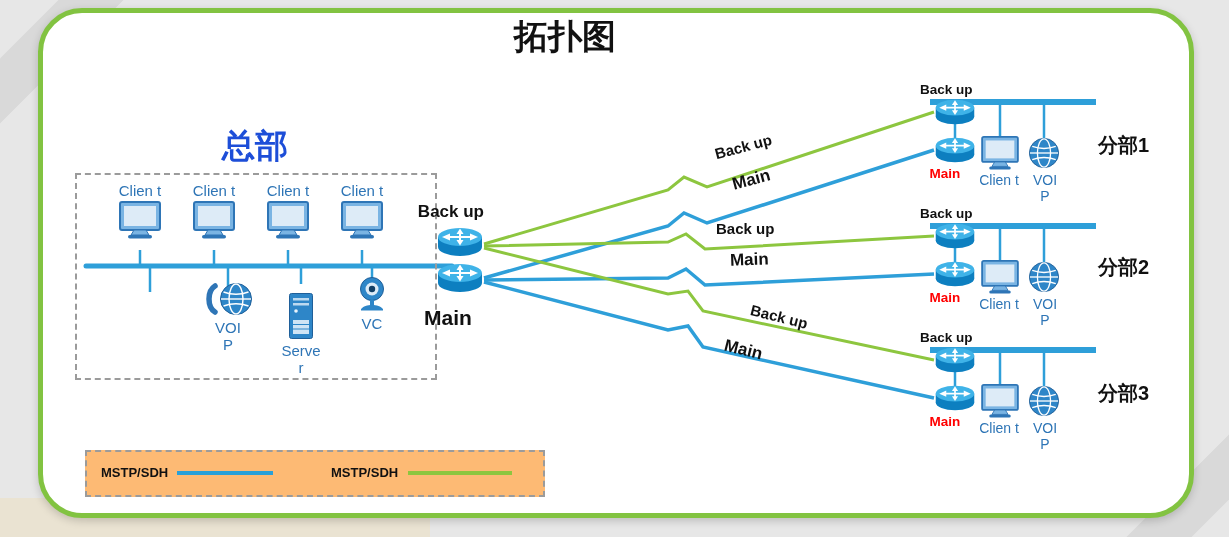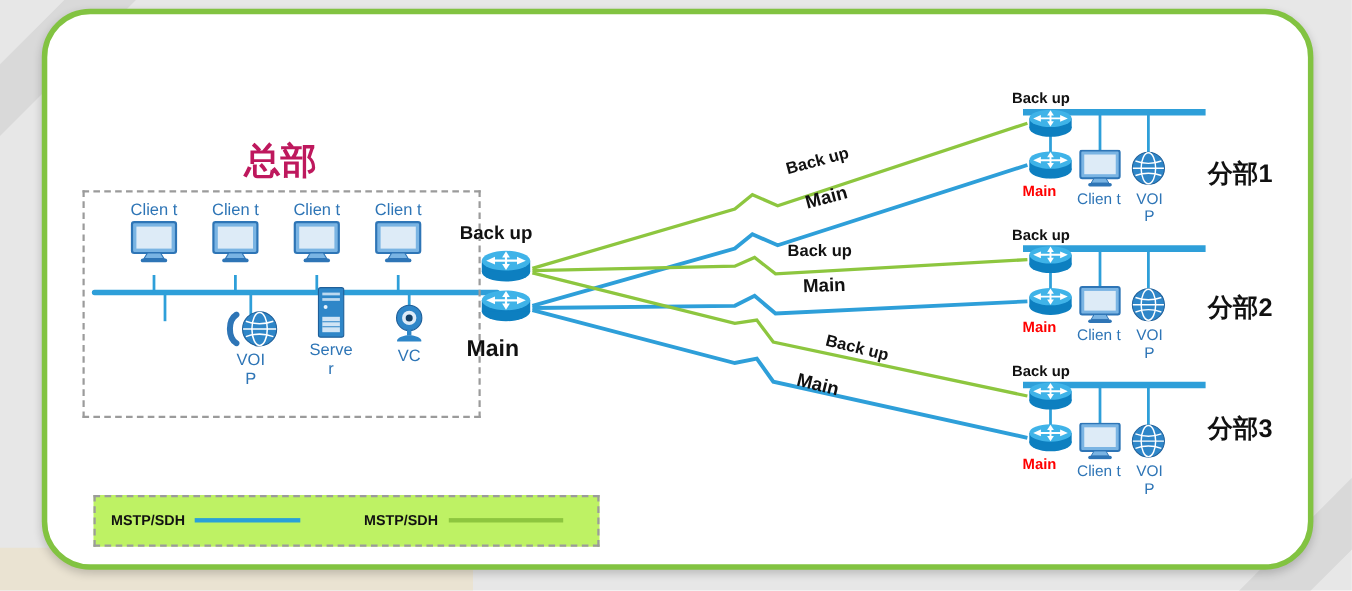--- a/index.html
+++ b/index.html
@@ -3,30 +3,30 @@
 <meta charset="utf-8">
 <style>
   * { margin:0; padding:0; box-sizing:border-box; }
   html,body { font-family:"Liberation Sans","DejaVu Sans",sans-serif; }
   .canvas { position:relative; width:1229px; height:537px; background:#e7e7e7; overflow:hidden; }
   .abs { position:absolute; }
   .deco { background:#d9d9d9; }
   .panel { left:38px; top:8px; width:1156px; height:510px; background:#ffffff;
            border:5px solid #82c341; border-radius:44px; box-shadow:0 3px 8px rgba(0,0,0,.18); }
   .title { font-size:34px; font-weight:bold; color:#111; text-align:center; white-space:nowrap; }
-  .hq-title { font-size:33px; font-weight:bold; color:#be185d; text-align:center; white-space:nowrap; }
+  .hq-title { font-size:33px; font-weight:bold; color:#1d4ed8; text-align:center; white-space:nowrap; }
   .dashed-box { border:2px dashed #9b9b9b; }
   .blue-label { color:#2e75b6; font-size:15px; line-height:17px; text-align:center; }
   .small-bold { font-size:13.5px; font-weight:bold; color:#111; white-space:nowrap; }
   .red { color:#ff0000; }
   .link-label { font-weight:bold; font-size:15px; color:#111; white-space:nowrap; }
   .main-size { font-size:17px; }
-  .branch-name { font-size:23px; font-weight:bold; color:#111; white-space:nowrap;margin-top:10px; }
+  .branch-name { font-size:20px; font-weight:bold; color:#111; white-space:nowrap; }
   .core-label { font-weight:bold; color:#111; white-space:nowrap; }
-  .legend-box { border:2px dashed #9b9b9b; background:#bef264;text-align:center; }
+  .legend-box { border:2px dashed #9b9b9b; background:#fdba74;text-align:center; }
   .legend-label { font-size:13px; font-weight:bold; color:#111; white-space:nowrap; }
   .lines { pointer-events:none; }
   svg.icon { display:block; }
 </style>
 </head>
 <body>
 
 <svg style="position:absolute;width:0;height:0" aria-hidden="true">
   <defs>
     <symbol id="icon-router" viewBox="0 0 48 32">
@@ -141,20 +141,21 @@
       </g>
     </g>
 
     <g stroke="#8dc63f" fill="none" stroke-width="3">
       <polyline points="484,244 668,190 684,177 707,187 934,112"></polyline>
       <polyline points="484,246 668,242 686,234 705,249 934,236"></polyline>
       <polyline points="484,248 668,294 688,291 703,311 934,360"></polyline>
     </g>
   </svg>
 
+  <div class="abs title" style="left:470px;top:14px;width:190px">拓扑图</div>
 
   <div class="abs hq-title" style="left:210px;top:124px;width:90px">总部</div>
   <div class="abs dashed-box" style="left:75px;top:173px;width:362px;height:207px"></div>
 
   <div class="abs" style="left:112px;top:182px;width:56px">
     <div class="blue-label">Clien t</div>
     <svg class="icon" style="margin:2px auto 0" width="44" height="38">
         <use href="#icon-monitor"></use>
       </svg>
   </div>
@@ -181,21 +182,21 @@
     <div style="display:flex;align-items:center;justify-content:center;gap:1px">
       <svg class="icon" width="14" height="32">
           <use href="#icon-handset"></use>
         </svg>
       <svg class="icon" width="34" height="34">
           <use href="#icon-globe"></use>
         </svg>
     </div>
     <div class="blue-label" style="width:34px;margin:3px auto 0">VOI P</div>
   </div>
-  <div class="abs" style="left:284px;top:260px;width:34px">
+  <div class="abs" style="left:284px;top:292px;width:34px">
     <svg class="icon" style="margin:0 auto" width="26" height="48">
         <use href="#icon-server"></use>
       </svg>
     <div class="blue-label" style="width:48px;margin-left:-7px;margin-top:2px">Serve r</div>
   </div>
   <div class="abs" style="left:352px;top:276px;width:40px">
     <svg class="icon" style="margin:0 auto" width="36" height="36">
         <use href="#icon-camera"></use>
       </svg>
     <div class="blue-label" style="margin-top:3px">VC</div>
@@ -267,21 +268,21 @@
       </svg>
     <div class="abs small-bold red" style="left:6px;top:86px;width:46px;text-align:center">Main</div>
     <svg class="abs icon" style="left:64px;top:56px" width="40" height="34">
         <use href="#icon-monitor"></use>
       </svg>
     <div class="abs blue-label" style="left:60px;top:92px;width:46px;font-size:14px;line-height:16px">Clien t</div>
     <svg class="abs icon" style="left:112px;top:57px" width="32" height="32">
         <use href="#icon-globe"></use>
       </svg>
     <div class="abs blue-label" style="left:114px;top:92px;width:30px;font-size:14px;line-height:16px">VOI P</div>
-    <div class="abs branch-name" style="left:182px;top:36px">分部3</div>
+    <div class="abs branch-name" style="left:182px;top:52px">分部3</div>
   </div>
 
   <div class="abs legend-box" style="left:85px;top:450px;width:460px;height:47px">
     <div class="abs legend-label" style="left:14px;top:13px">MSTP/SDH</div>
     <div class="abs" style="left:90px;top:19px;width:96px;height:4px;background:#29a0d8"></div>
     <div class="abs legend-label" style="left:244px;top:13px">MSTP/SDH</div>
     <div class="abs" style="left:321px;top:19px;width:104px;height:4px;background:#8dc63f"></div>
   </div>
 
 </div>

